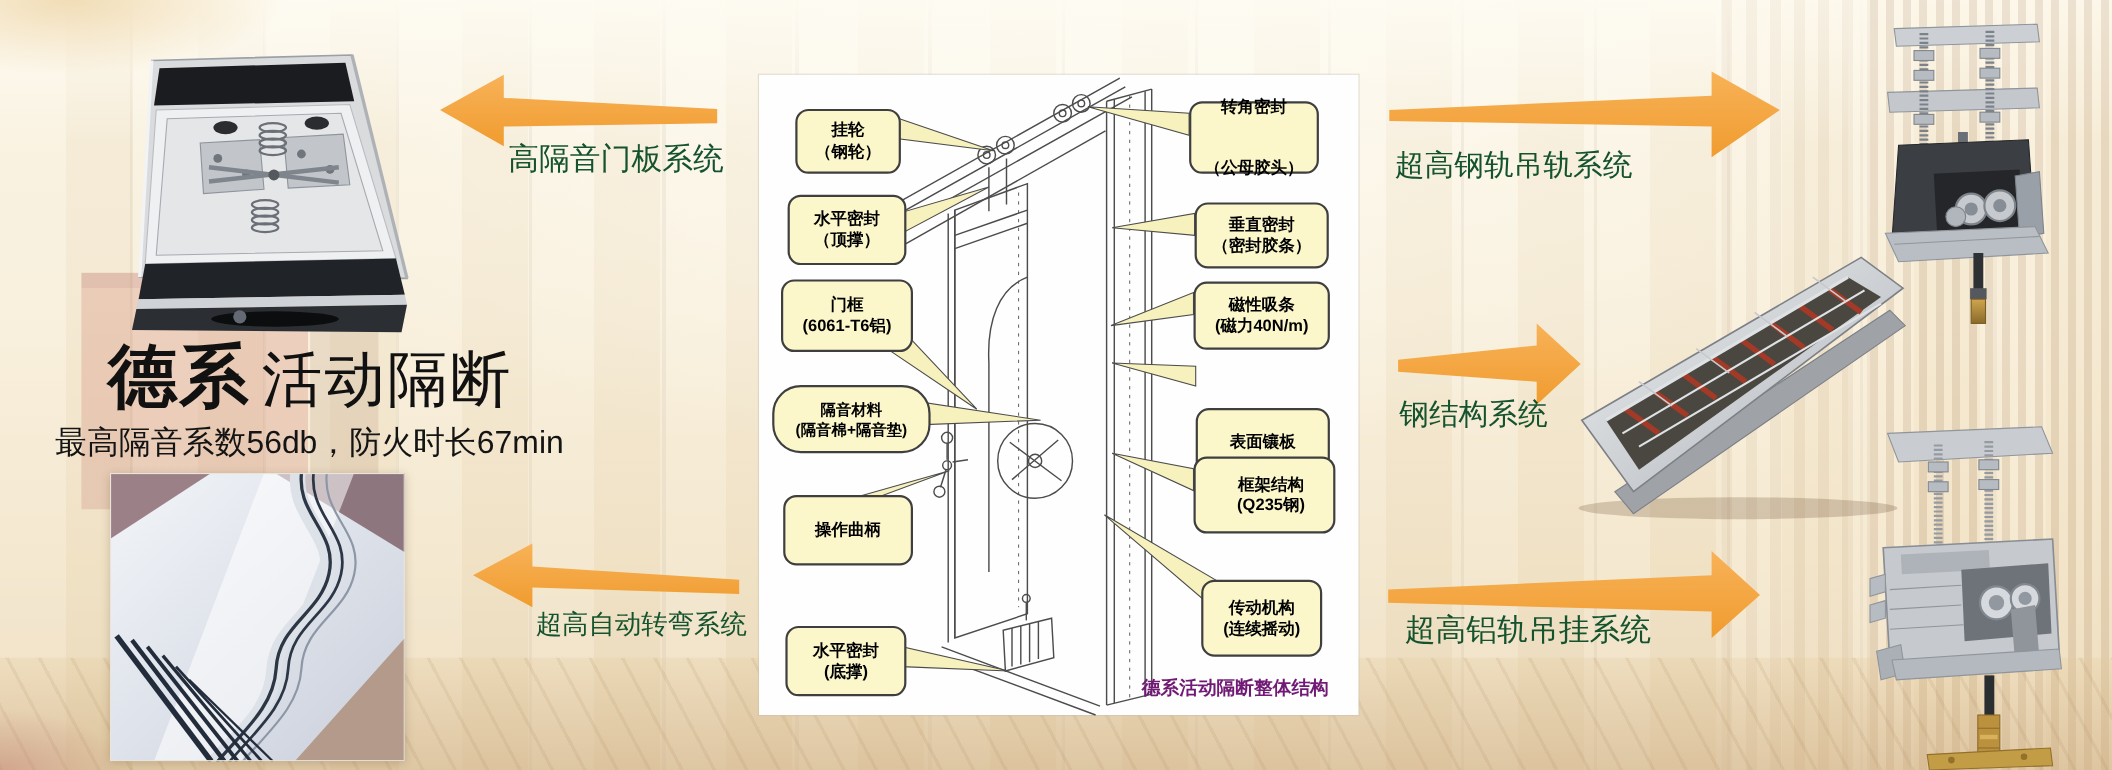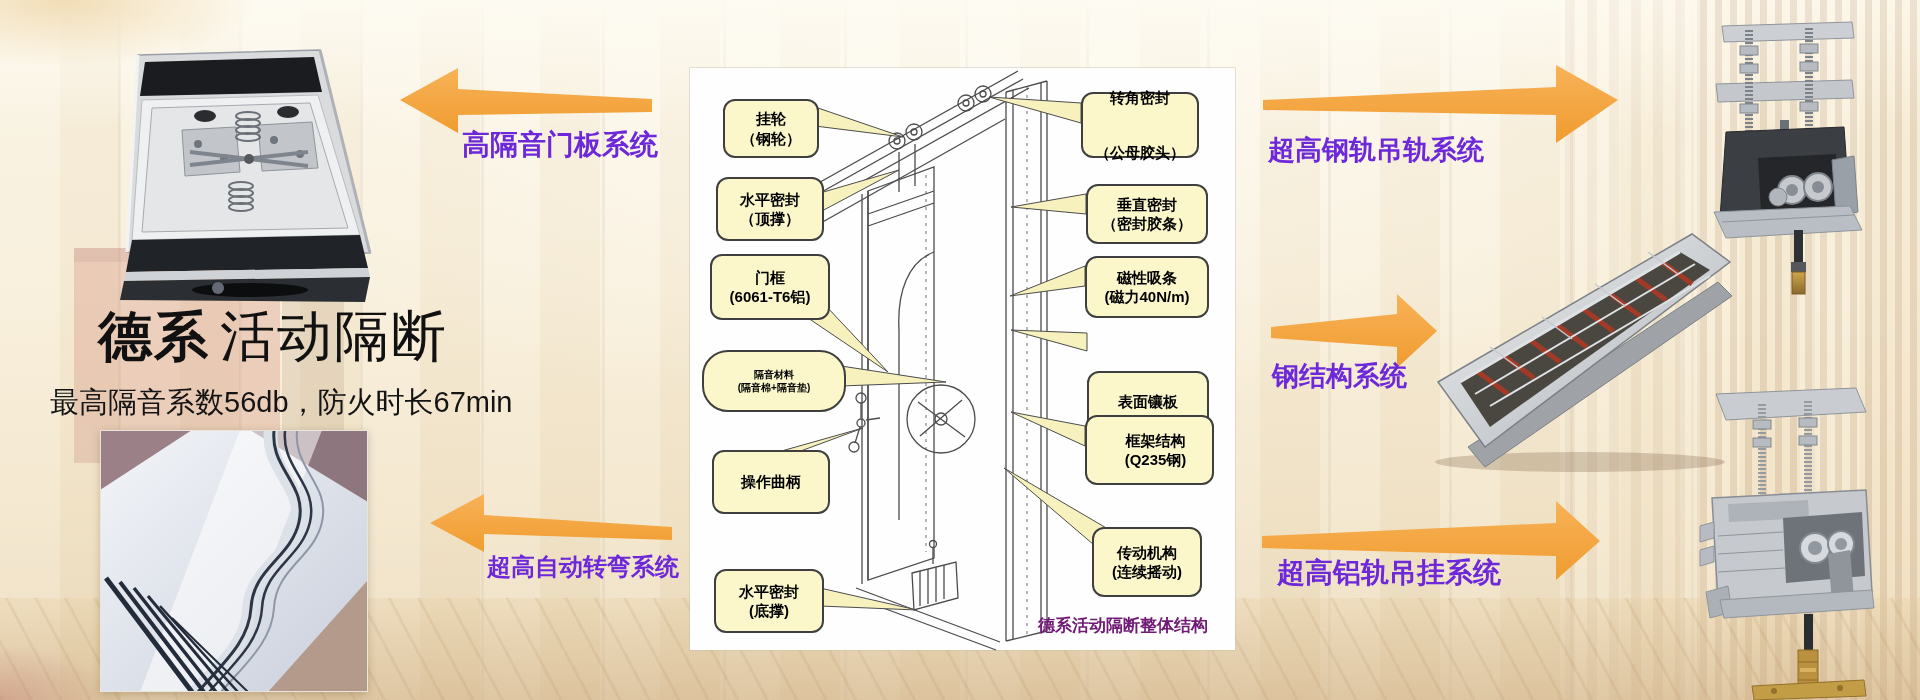--- a/index.html
+++ b/index.html
@@ -41,38 +41,38 @@
   
   .panel{position:absolute;left:690px;top:68px;width:545px;height:582px;background:#fefefe;
     z-index:1;box-shadow:0 0 0 1px rgba(200,190,170,.45);}
   
   #overlay{position:absolute;left:0;top:0;width:1920px;height:700px;z-index:3;pointer-events:none;}
   
   .photo{position:absolute;z-index:2;}
   .photo-b-frame{box-shadow:0 2px 8px rgba(80,60,30,.25);}
   
   .brand{position:absolute;left:98px;top:300px;z-index:4;white-space:nowrap;}
-  .brand .t1{font-size:54px;font-weight:bold;letter-spacing:2px;}
+  .brand .t1{font-size:63px;font-weight:bold;letter-spacing:2px;}
   .brand .t2{font-size:55px;font-weight:500;margin-left:10px;letter-spacing:2px;}
   .subtitle{position:absolute;left:50px;top:383px;z-index:4;font-size:29px;color:#141414;white-space:nowrap;}
-  .arrow-label{position:absolute;z-index:4;font-weight:bold;color:#6d28d9;white-space:nowrap;}
+  .arrow-label{position:absolute;z-index:4;font-weight:normal;color:#14532d;white-space:nowrap;}
   .al-lt{left:462px;top:126px;font-size:28px;}
   .al-lb{left:487px;top:551px;font-size:24px;}
   .al-rt{left:1268px;top:132px;font-size:27px;}
   .al-rm{left:1272px;top:358px;font-size:27px;}
   .al-rb{left:1277px;top:554px;font-size:28px;}
   
   .co{position:absolute;z-index:4;background:#FBF7CB;border:2px solid #3f3f3f;border-radius:12px;
       display:flex;flex-direction:column;align-items:center;justify-content:center;
       font-size:15px;font-weight:bold;line-height:1.3;text-align:center;color:#000;}
   .co span{display:block;}
   .co-l1{left:723px;top:99px;width:92px;height:55px;}
   .co-l2{left:716px;top:177px;width:104px;height:60px;}
   .co-l3{left:710px;top:254px;width:116px;height:62px;}
-  .co-l4{left:702px;top:350px;width:140px;height:58px;font-size:10px;border-radius:26px;}
+  .co-l4{left:702px;top:350px;width:140px;height:58px;font-size:14px;border-radius:26px;}
   .co-l5{left:712px;top:450px;width:114px;height:60px;}
   .co-l6{left:714px;top:569px;width:106px;height:60px;}
   .co-r1{left:1081px;top:92px;width:114px;height:62px;gap:36px;}
   .co-r2{left:1086px;top:184px;width:118px;height:56px;}
   .co-r3{left:1085px;top:256px;width:120px;height:58px;}
   .co-r4{left:1087px;top:323px;width:118px;height:58px;margin-top:48px;}
   .co-r5{left:1085px;top:415px;width:113px;height:66px;padding-left:12px;}
   .co-r6{left:1092px;top:527px;width:106px;height:66px;}
   .caption{position:absolute;left:1038px;top:614px;width:190px;z-index:4;
     font-size:17px;font-weight:600;color:#701a75;white-space:nowrap;}

